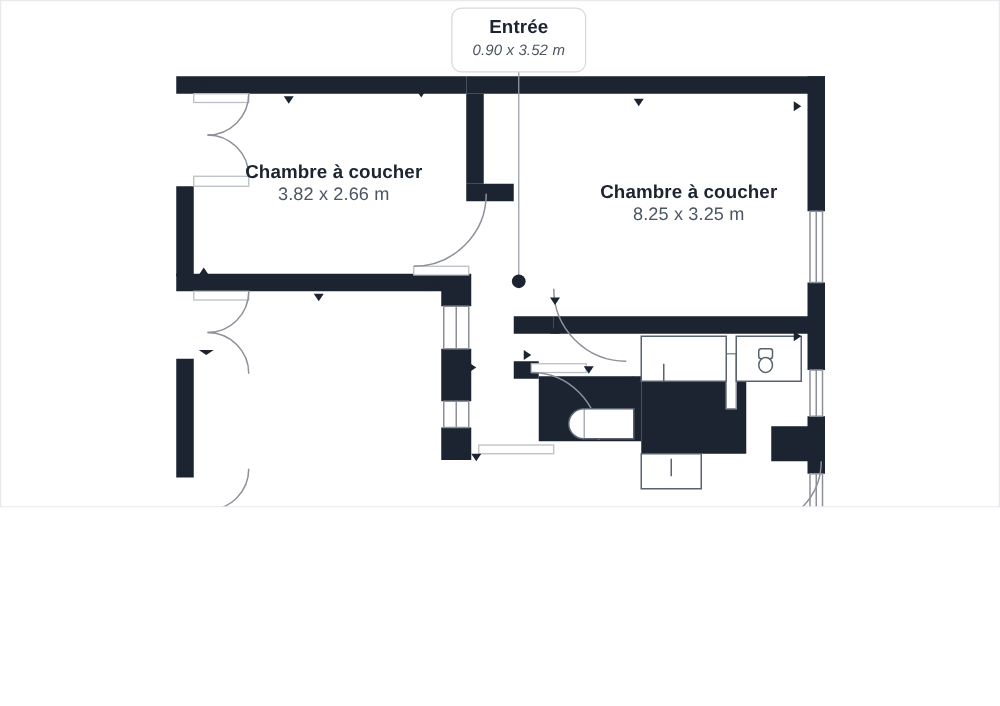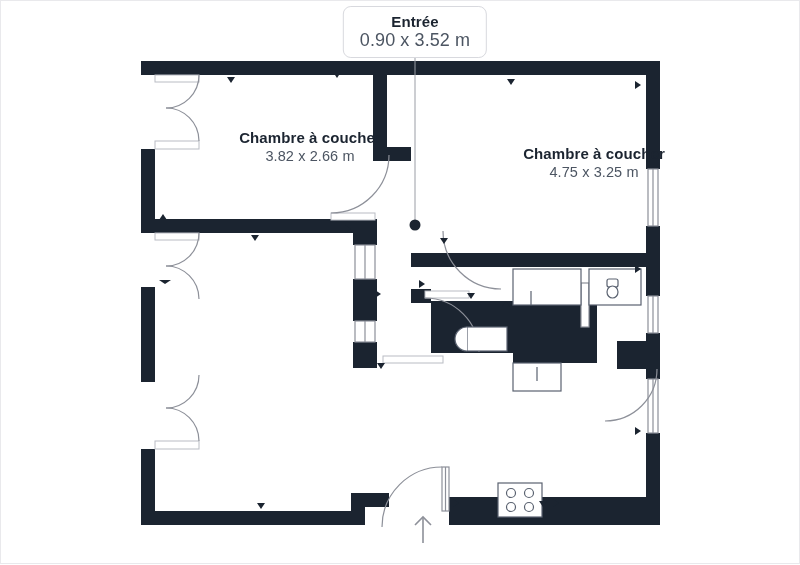--- a/index.html
+++ b/index.html
@@ -3,41 +3,40 @@
 <meta charset="utf-8">
 <style>
   html, body {
     margin: 0;
     padding: 0;
     background: #ffffff;
   }
   #canvas {
     position: relative;
     width: 800px;
-    height: 564px;
+    height: 406px;
     background: #ffffff;
     border: 1px solid #e9e9ec;
     box-sizing: border-box;
     overflow: hidden;
     font-family: "Liberation Sans", sans-serif;
   }
   #plan-svg {
     position: absolute;
     left: 0;
     top: 0;
     width: 800px;
     height: 565px;
   }
   .room-label {
     position: absolute;
     text-align: center;
     white-space: nowrap;
     transform: translateX(-50%);
     pointer-events: none;
-    margin-left: 43px;
   }
   .room-name {
     font-size: 15px;
     font-weight: bold;
     color: #1b2430;
     line-height: 19px;
     letter-spacing: 0.1px;
   }
   .room-dims {
     font-size: 14.5px;
@@ -49,21 +48,21 @@
     position: absolute;
     transform: translateX(-50%);
     background: #ffffff;
     border: 1px solid #d8d9de;
     border-radius: 8px;
     padding: 5px 16px 7px 16px;
     text-align: center;
     white-space: nowrap;
   }
   .callout-box .room-name { font-size: 15px; }
-  .callout-box .room-dims { font-size: 18px; }
+  .callout-box .room-dims { font-size: 12px; font-style: italic; }
 </style>
 </head>
 <body>
 
 <div id="canvas">
 
   <svg id="plan-svg" viewBox="0 0 800 565">
 
     <g fill="#1b2430">
 
@@ -232,21 +231,21 @@
     <div class="room-dims">0.90 x 3.52 m</div>
   </div>
 
   <div class="room-label" style="left:266px; top:127px;">
     <div class="room-name">Chambre à coucher</div>
     <div class="room-dims">3.82 x 2.66 m</div>
   </div>
 
   <div class="room-label" style="left:550px; top:143px;">
     <div class="room-name">Chambre à coucher</div>
-    <div class="room-dims">4.75 x 3.25 m</div>
+    <div class="room-dims">8.25 x 3.25 m</div>
   </div>
 
 
   <div class="room-label" style="left:535px; top:270px;">
   </div>
 
 
 </div>
 
 </body></html>

